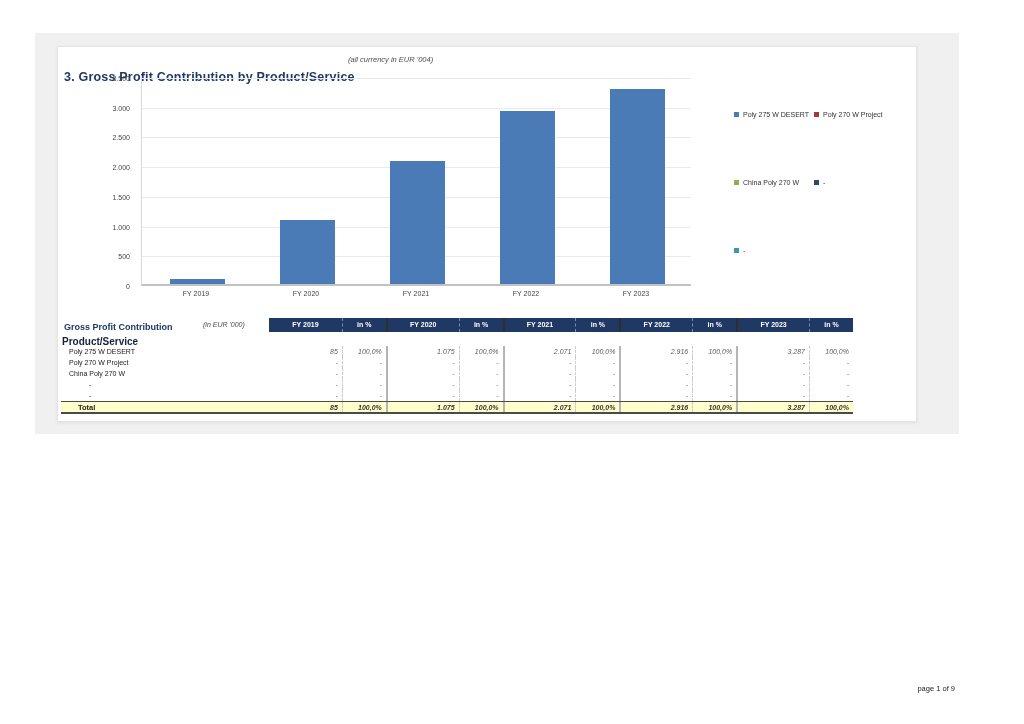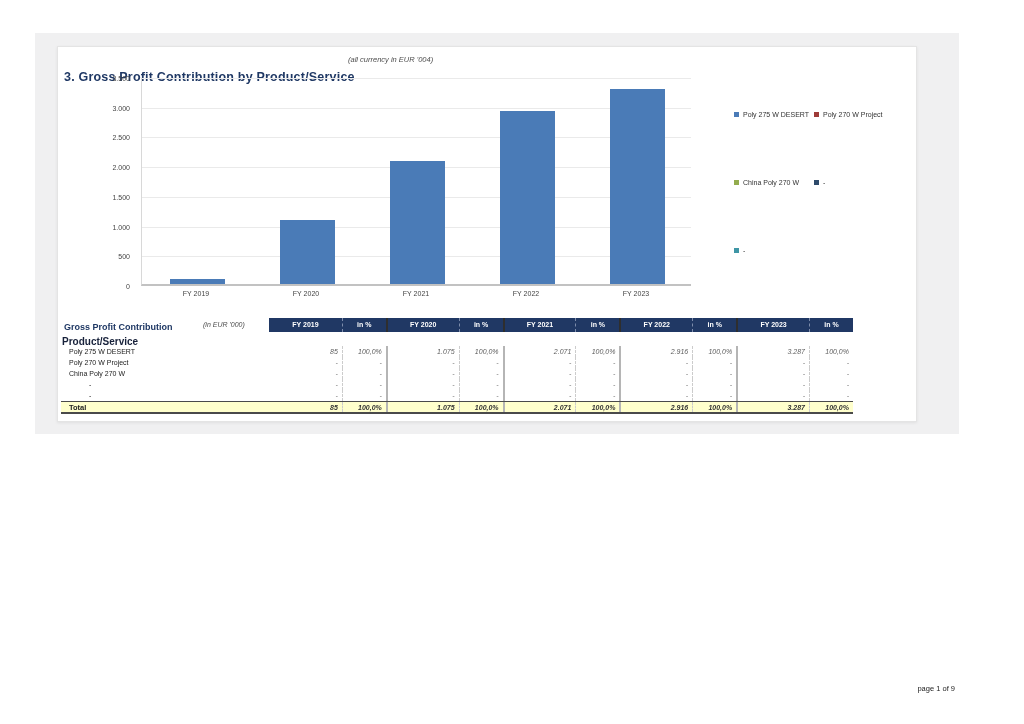--- a/index.html
+++ b/index.html
@@ -51,21 +51,21 @@
   .t-data { height:11px; line-height:11px; }
   .rl { font-size:7px; color:#222222; padding-left:8px; white-space:nowrap; }
   .rl.dash { padding-left:28px; }
   .bc { font-size:7px; color:#5d5d5d; font-style:italic; text-align:right; padding-right:4px; }
   .bc.w-pct { border-left:1px dashed #cccccc; }
   .bc.gs { border-left:2px solid #b5b5b5; }
   .w-val { width:72.8px; flex:0 0 72.8px; }
   .w-pct { width:44px; flex:0 0 44px; }
   .t-total { height:13px; line-height:12px; background:#ffffcc;
     border-top:1px solid #4a4a4a; border-bottom:2px solid #4a4a4a; }
-  .t-total .rl { font-weight:bold; font-size:7.5px; padding-left:8px; }
+  .t-total .rl { font-weight:bold; font-size:7.5px; padding-left:17px; }
   .t-total .bc { font-weight:bold; color:#333333; }
 
   
   .footer-center { position:absolute; left:0; top:684px; width:1024px; text-align:center;
     font-size:7.5px; color:#222; }
   .footer-right { position:absolute; right:69px; top:684px; font-size:7.5px; color:#222; }
 </style>
 </head>
 <body>
 

